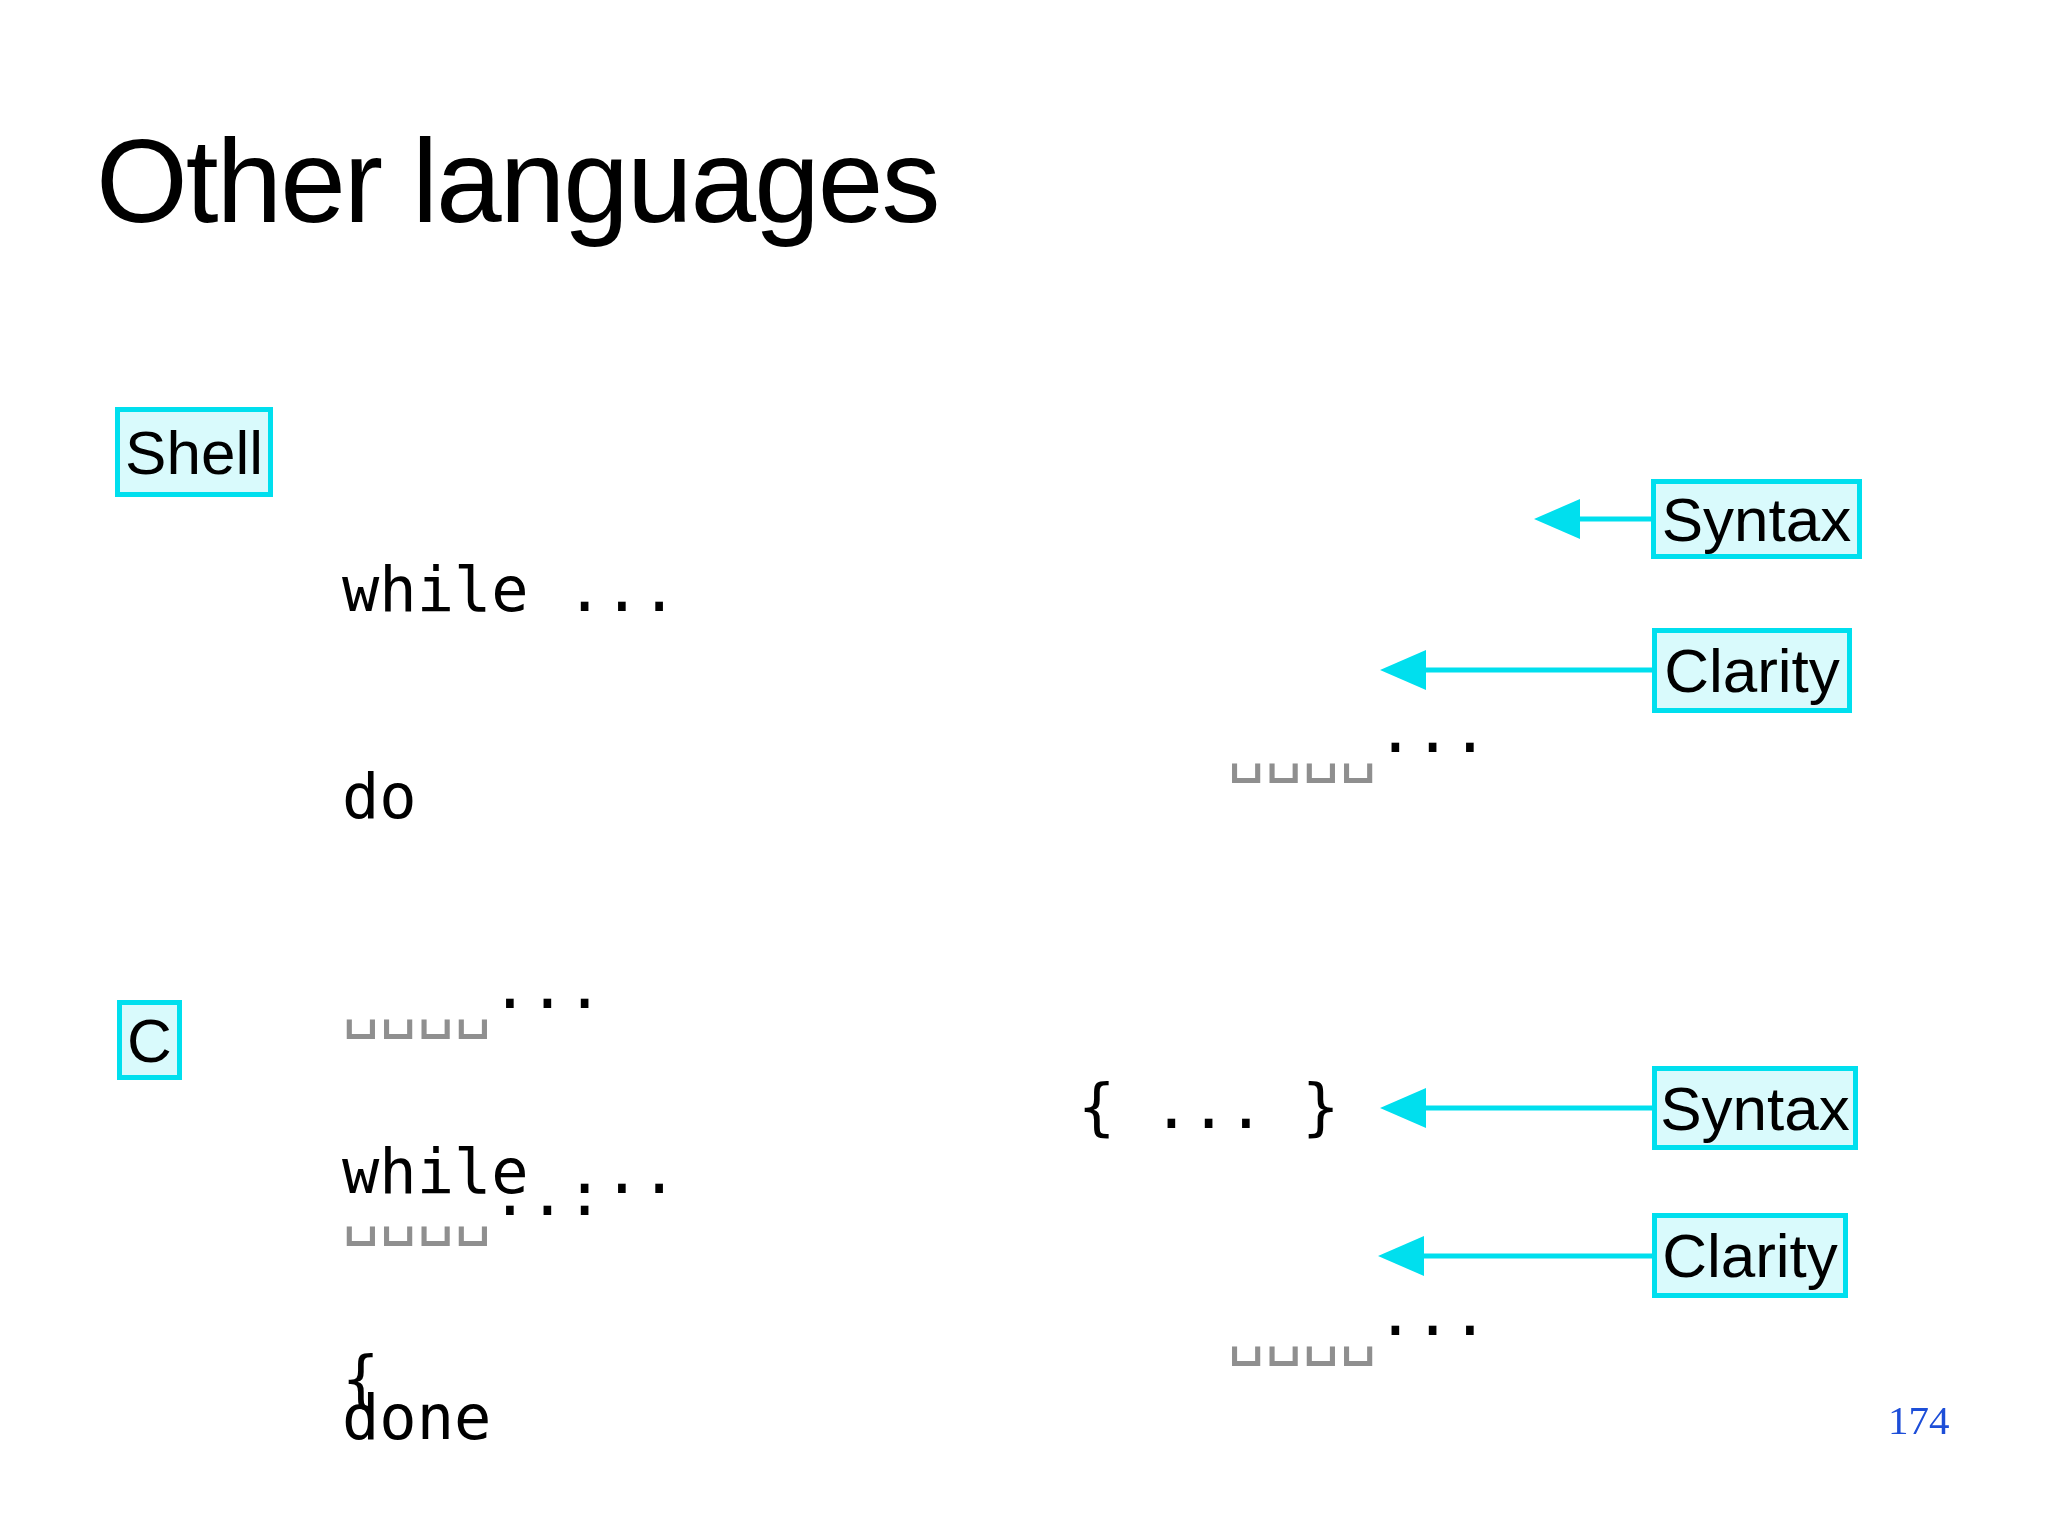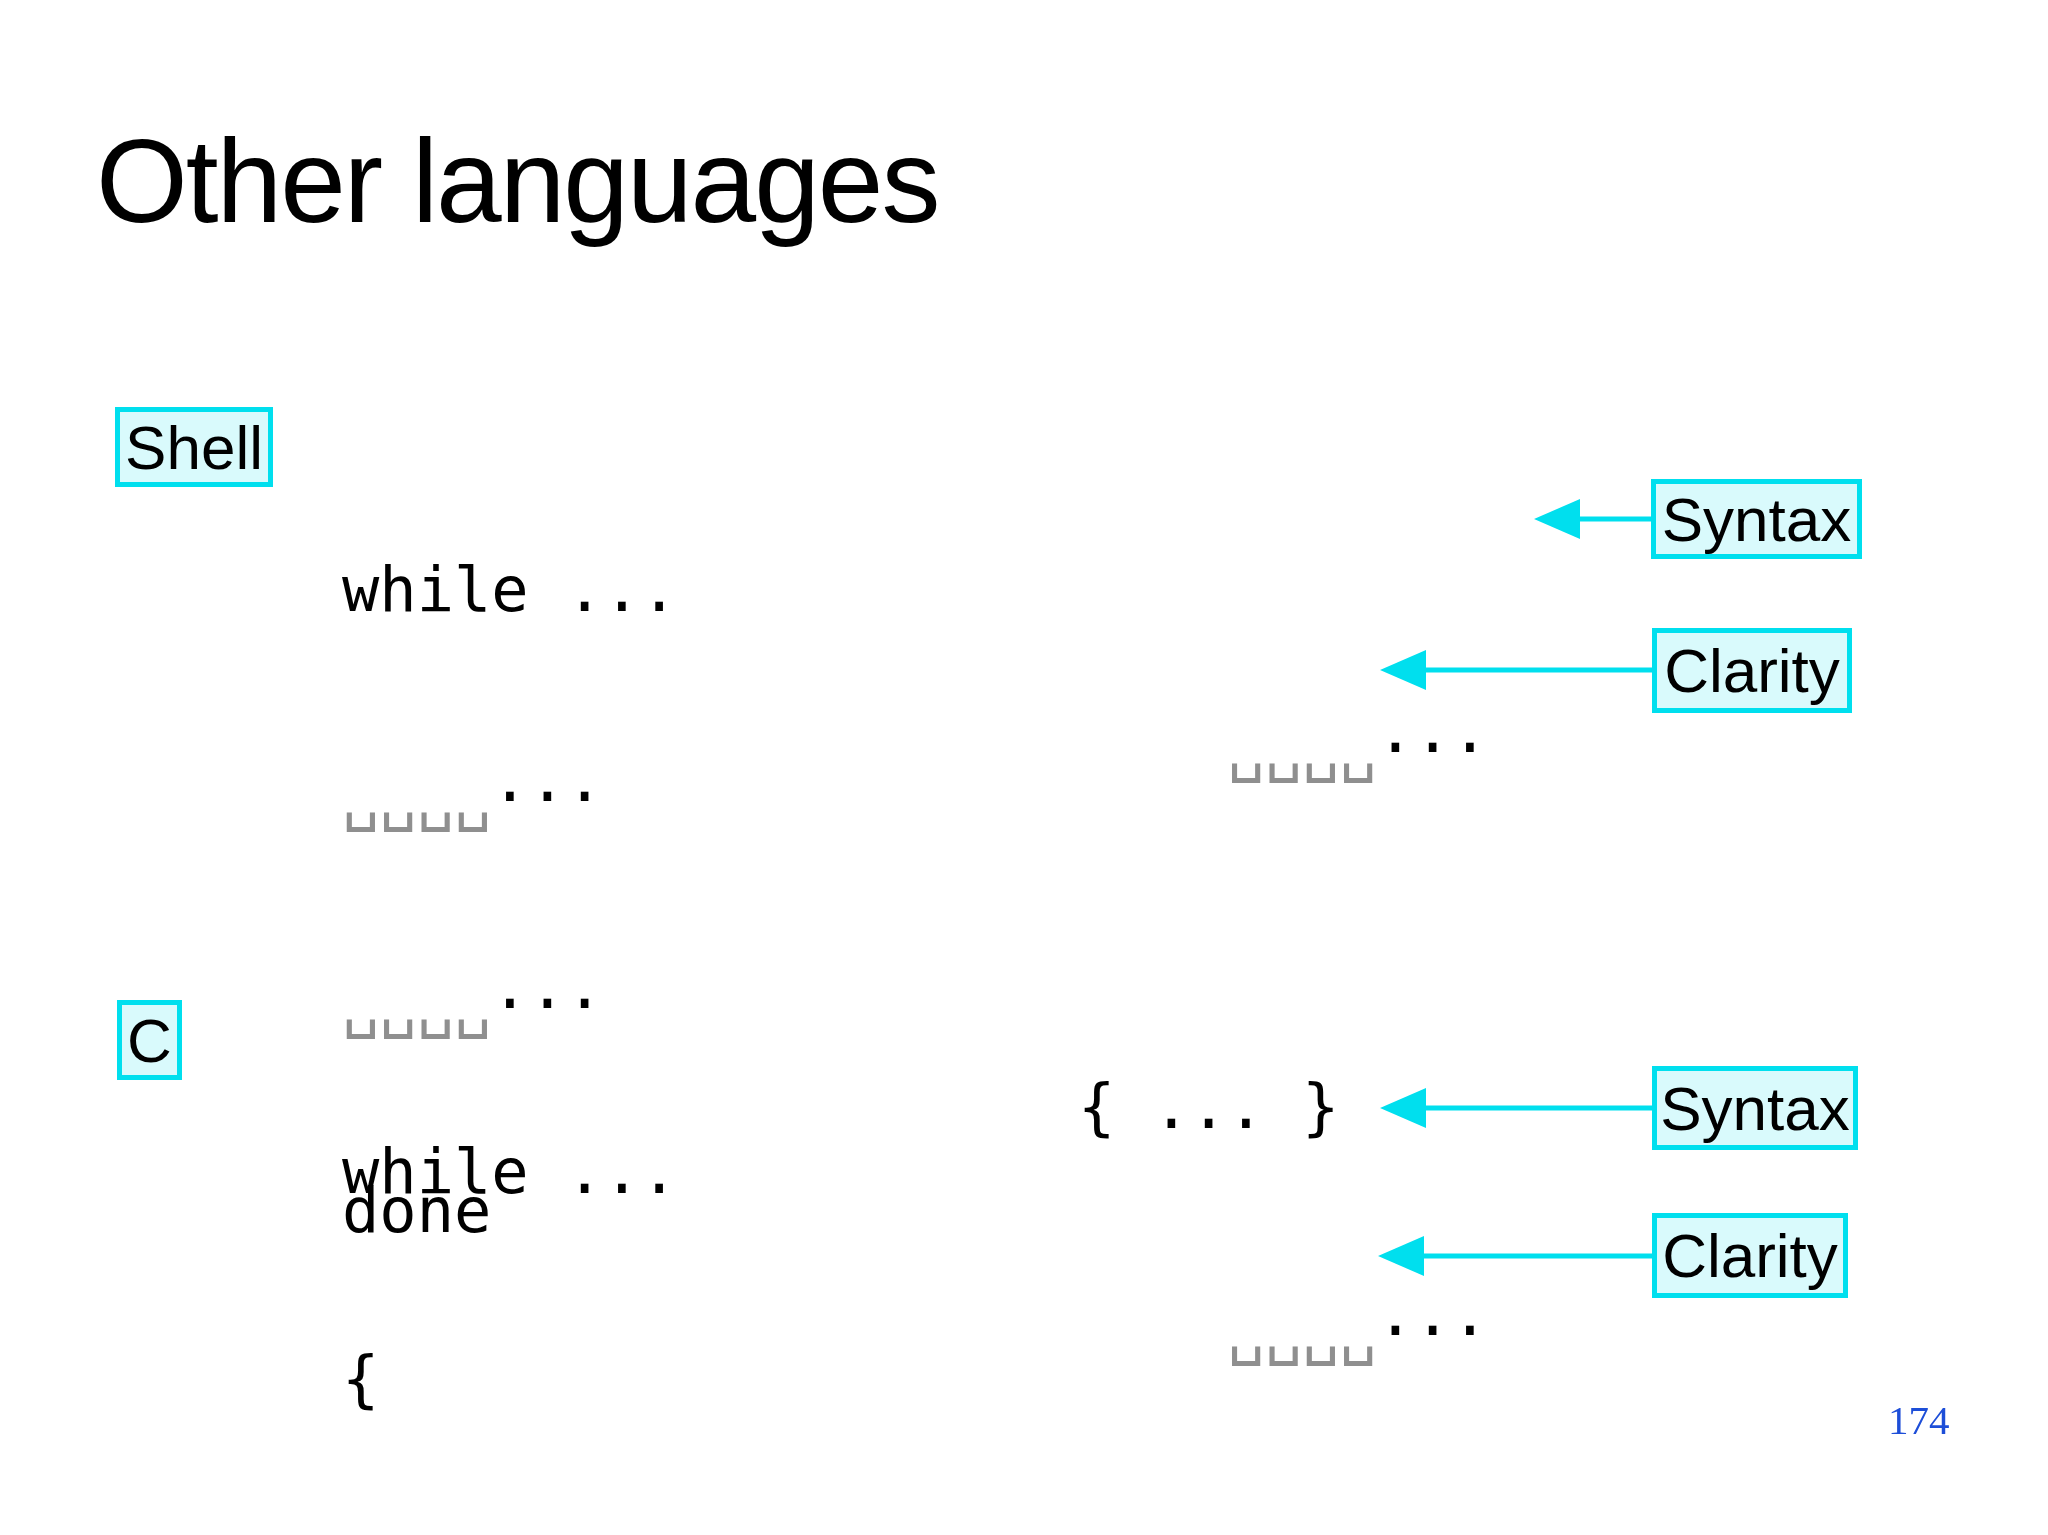--- a/index.html
+++ b/index.html
@@ -55,26 +55,27 @@
     <g stroke="#00dfee" fill="#00dfee">
       <line x1="1652" y1="1108" x2="1422" y2="1108" stroke-width="5"></line>
       <polygon points="1380,1108 1426,1088 1426,1128" stroke="none"></polygon>
     </g>
     <g stroke="#00dfee" fill="#00dfee">
       <line x1="1652" y1="1256" x2="1420" y2="1256" stroke-width="5"></line>
       <polygon points="1378,1256 1424,1236 1424,1276" stroke="none"></polygon>
     </g>
   </svg>
 
-  <div class="tagbox" style="left:115px;top:407px;width:158px;height:80px;justify-content:center;">
+  <div class="tagbox" style="left:115px;top:407px;width:158px;height:90px;justify-content:center;">
     <span>Shell</span>
   </div>
 
   <div class="code" style="left:342px;top:417px;">
     <div><span class="indent"></span><span>while ...</span></div>
+    <div><span class="indent"></span><span>do</span></div>
     <div><span class="indent">␣␣␣␣</span><span>···</span></div>
     <div><span class="indent">␣␣␣␣</span><span>···</span></div>
     <div><span class="indent"></span><span>done</span></div>
   </div>
 
 
   <div class="code" style="left:1078px;top:644px;">
     <span class="indent">␣␣␣␣</span><span>···</span>
   </div>
 

